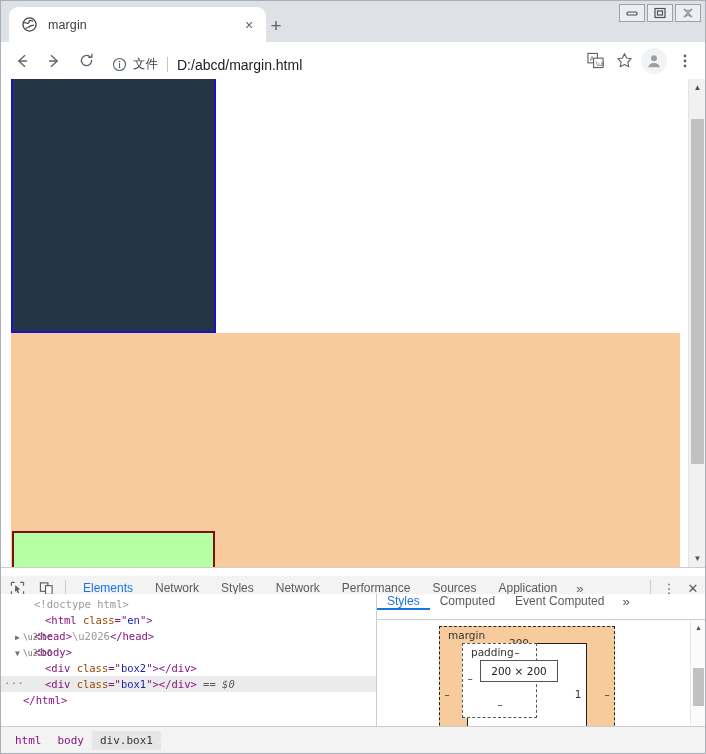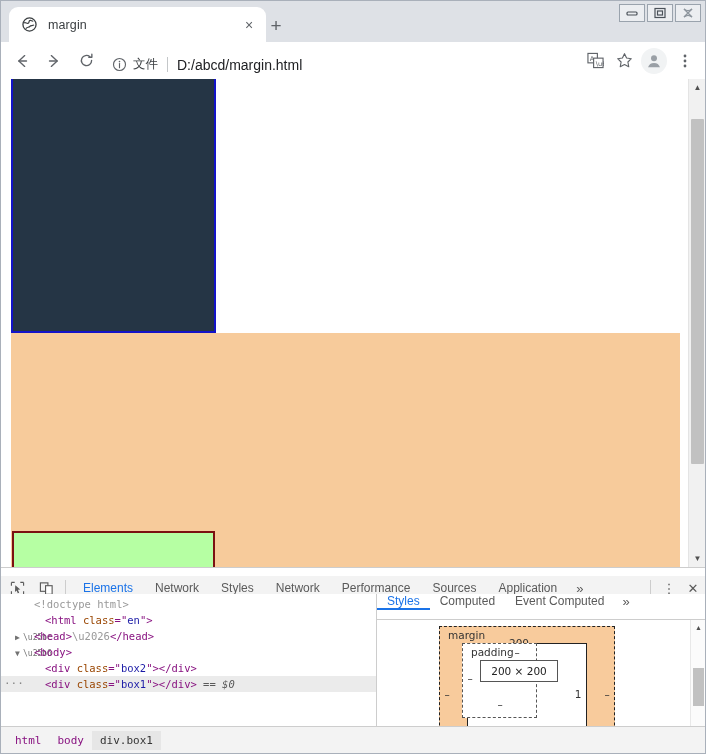--- a/index.html
+++ b/index.html
@@ -664,20 +664,23 @@
       <div class="node">
         <span class="ind" style="width:44px"></span><span class="punct">&lt;</span><span class="tag">div</span><span>&nbsp;</span><span class="attr">class</span><span class="punct">="</span><span class="val">box2</span><span class="punct">"&gt;&lt;/</span><span class="tag">div</span><span class="punct">&gt;</span>
       </div>
 
       <div class="node sel-node">
         <span class="dots-gutter">···</span>
         <span class="ind" style="width:44px"></span><span class="punct">&lt;</span><span class="tag">div</span><span>&nbsp;</span><span class="attr">class</span><span class="punct">="</span><span class="val">box1</span><span class="punct">"&gt;&lt;/</span><span class="tag">div</span><span class="punct">&gt;</span><span>&nbsp;</span><span class="dollar">== $0</span>
       </div>
 
 
+      <div class="node">
+        <span class="ind" style="width:22px"></span><span class="punct">&lt;</span><span class="tag">/html</span><span class="punct">&gt;</span>
+      </div>
     </div>
 
     <div class="dom-vsplit"></div>
 
     <div class="styles-pane">
       <div class="sp-tabs">
         <div class="sp-tab active">Styles</div>
         <div class="sp-tab">Computed</div>
         <div class="sp-tab">Event Computed</div>
         <div class="dt-overflow">»</div>

